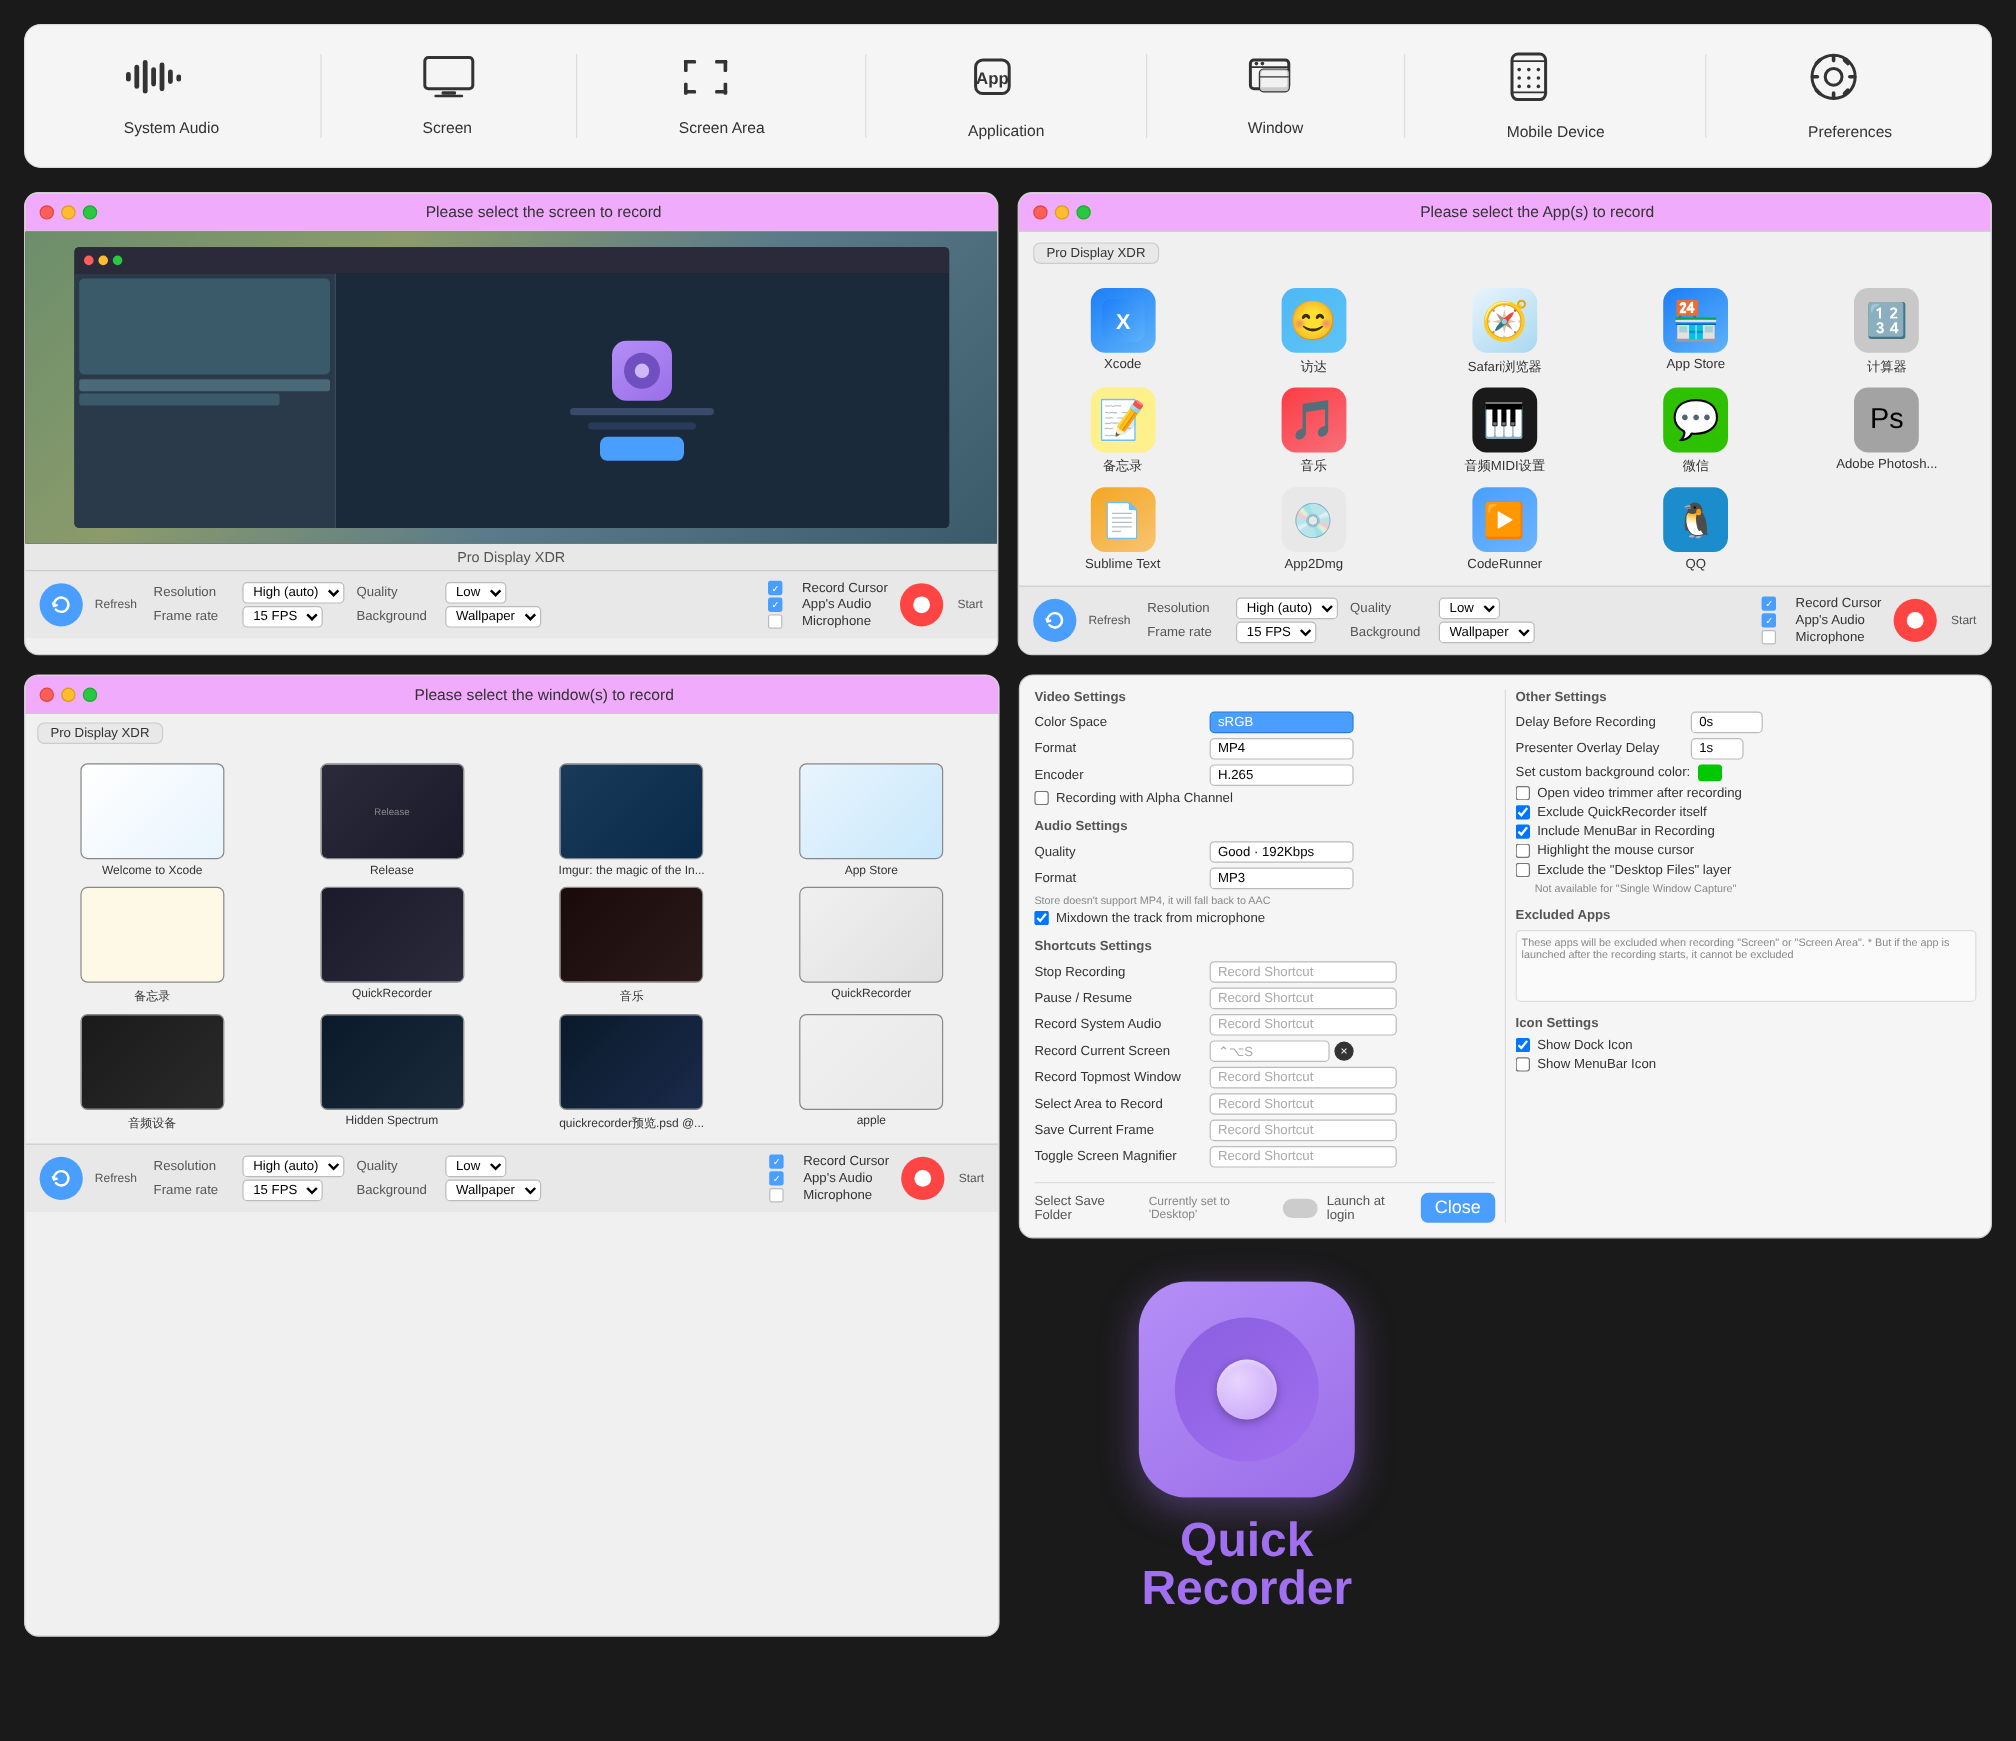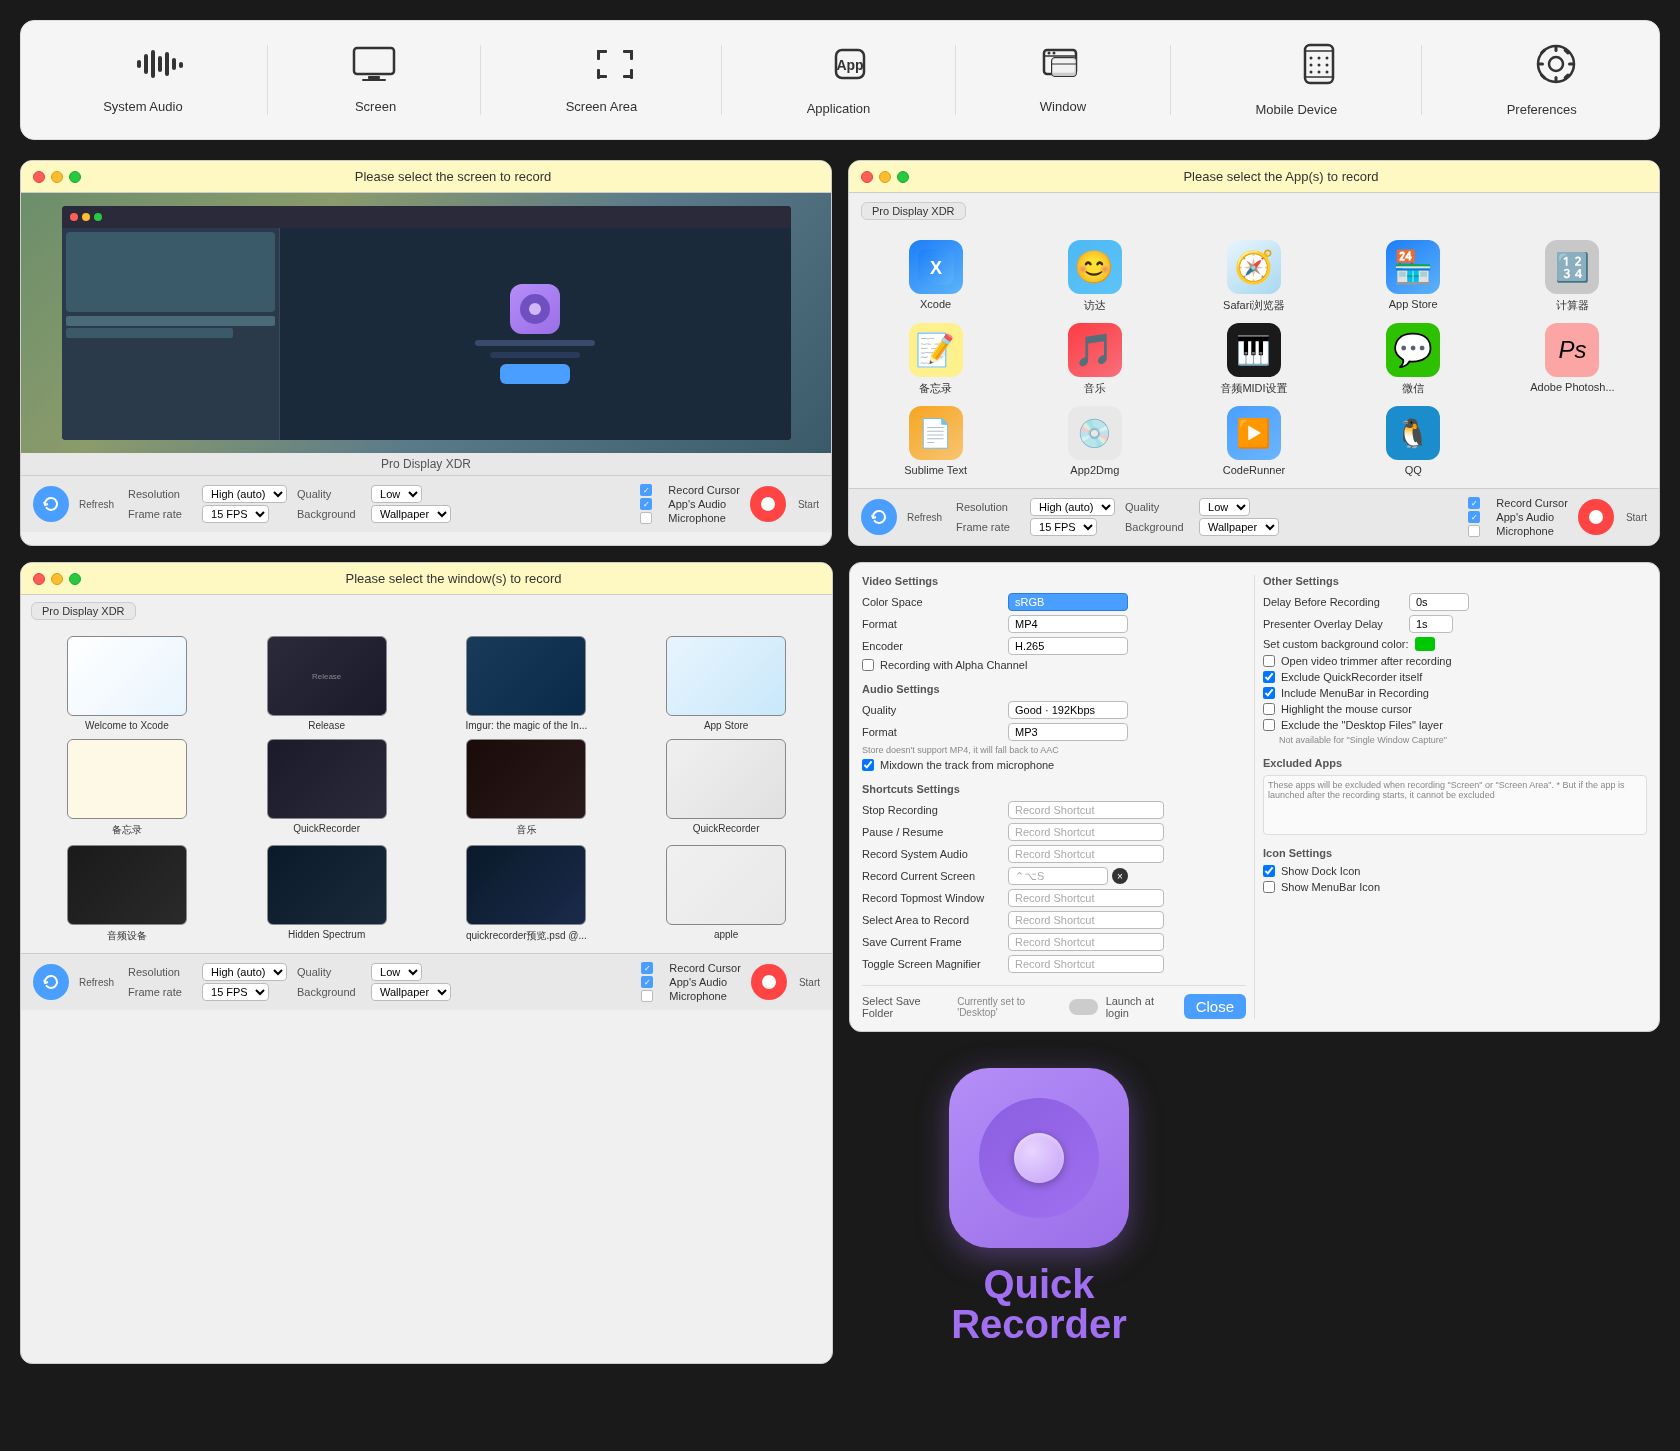--- a/index.html
+++ b/index.html
@@ -18,21 +18,21 @@
       display: flex;
       align-items: center;
       justify-content: space-around;
       padding: 14px 30px;
       margin-bottom: 20px;
       border: 1px solid #ddd;
     }
     .toolbar-item {
       display: flex;
       flex-direction: column;
-      align-items: flex-end;
+      align-items: flex-start;
       gap: 8px;
       padding: 8px 20px;
       cursor: pointer;
       border-radius: 8px;
     }
     .toolbar-item .tb-icon {
       font-size: 36px;
       color: #333;
     }
     .toolbar-item .tb-label {
@@ -56,21 +56,21 @@
     .panel {
       background: #f0f0f0;
       border-radius: 12px;
       border: 1px solid #ccc;
       overflow: hidden;
       flex: 1;
     }
 
     
     .panel-titlebar {
-      background: #fef9c3;
+      background: #f0abfc;
       padding: 8px 12px;
       display: flex;
       align-items: center;
       gap: 6px;
       border-bottom: 1px solid #ccc;
     }
     .dot { width: 12px; height: 12px; border-radius: 50%; }
     .dot-red { background: #ff5f57; border: 1px solid #e0443e; }
     .dot-yellow { background: #febc2e; border: 1px solid #d4a017; }
     .dot-green { background: #28c840; border: 1px solid #1aab2e; }
@@ -260,21 +260,21 @@
     
     .xcode-icon { background: linear-gradient(145deg, #1c7ef8, #5eb3f9); }
     .finder-icon { background: linear-gradient(145deg, #4eb8f5, #5cc4f7); }
     .safari-icon { background: linear-gradient(145deg, #e8f4fd, #a8d8f0); }
     .appstore-icon { background: linear-gradient(145deg, #1c7ef8, #5eb3f9); }
     .calc-icon { background: #c8c8c8; }
     .notes-icon { background: #fef08a; }
     .music-icon { background: linear-gradient(145deg, #fc3c44, #f86f7a); }
     .midi-icon { background: #1a1a1a; }
     .wechat-icon { background: #2dc100; }
-    .ps-icon { background: #fca5a5; font-style: italic; }
+    .ps-icon { background: #a3a3a3; }
     .sublime-icon { background: linear-gradient(145deg, #f5a623, #f8c471); }
     .app2dmg-icon { background: #e8e8e8; }
     .coderunner-icon { background: linear-gradient(145deg, #4a9eff, #6bb5ff); }
     .qq-icon { background: #1b8dcd; }
 
     
     .brand-panel {
       width: 380px;
       background: #1a1a1a;
       border-radius: 12px;

